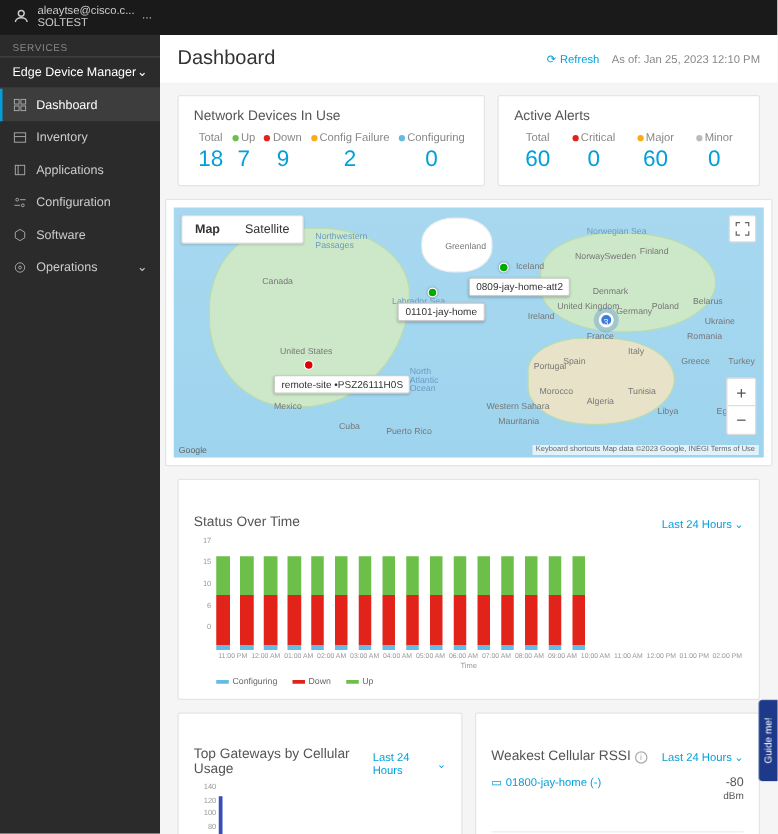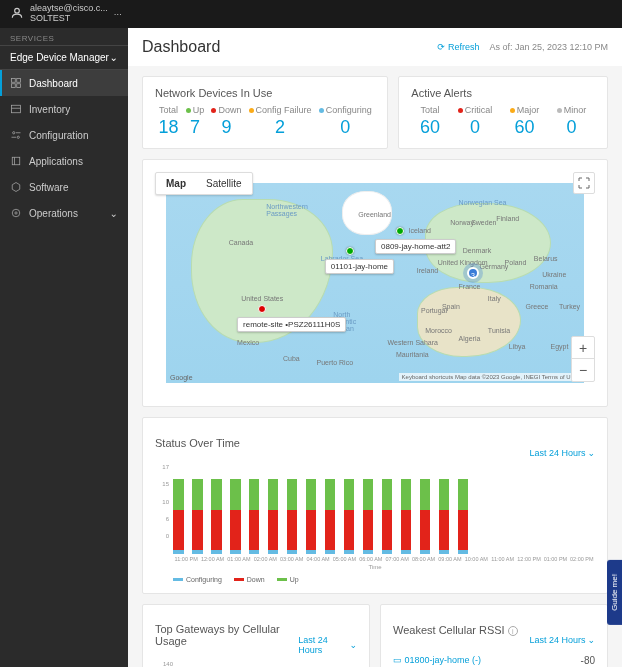--- a/index.html
+++ b/index.html
@@ -28,21 +28,21 @@
 .card { background:#fff; border:1px solid #e5e5e5; border-radius:2px; padding:10px 12px; }
 .card.devices { flex: 1.2; }
 .card.alerts { flex: 1; }
 .card-title { font-size:11px; color:#555; margin-bottom:6px; }
 .stat-row { display:flex; justify-content:space-around; }
 .stat { text-align:center; }
 .stat-label { font-size:9px; color:#888; margin-bottom:2px; display:flex; align-items:center; justify-content:center; gap:2px;}
 .stat-value { font-size:18px; font-weight:300; color:#049fd9; }
 .dot { width:5px; height:5px; border-radius:50%; display:inline-block; }
 .dot.green{background:#6cc04a;} .dot.red{background:#e2231a;} .dot.orange{background:#fbab18;} .dot.blue{background:#64bbe3;} .dot.gray{background:#bbb;}
-.map-card { margin:0 14px 10px; background:#fff; border:1px solid #e5e5e5; border-radius:2px; padding:23px; position:relative; }
+.map-card { margin:0 4px 10px; background:#fff; border:1px solid #e5e5e5; border-radius:2px; padding:6px; position:relative; }
 .map-tabs { position:absolute; top:12px; left:12px; background:#fff; border:1px solid #ddd; border-radius:2px; display:flex; font-size:10px; z-index:5; box-shadow:0 1px 2px rgba(0,0,0,0.15);}
 .map-tab { padding:5px 10px; cursor:pointer; }
 .map-tab.active { font-weight:600; }
 .map-fullscreen { position:absolute; top:12px; right:12px; width:22px; height:22px; background:#fff; border:1px solid #ddd; border-radius:2px; z-index:5; display:flex; align-items:center; justify-content:center; cursor:pointer;}
 .map-zoom { position:absolute; bottom:24px; right:12px; background:#fff; border:1px solid #ddd; border-radius:2px; z-index:5; display:flex; flex-direction:column; }
 .map-zoom div { width:22px; height:22px; display:flex; align-items:center; justify-content:center; font-size:14px; cursor:pointer; color:#555;}
 .map-zoom div:first-child{border-bottom:1px solid #ddd;}
 .map-area { height:200px; background: linear-gradient(180deg,#a8d8f0 0%,#9ed4ee 100%); position:relative; overflow:hidden; }
 .land { position:absolute; background:#cde8c8; border:1px solid #b8dcb0; }
 .land.na { left:6%; top:8%; width:34%; height:72%; border-radius: 40% 50% 60% 45% / 50% 40% 70% 55%; }
@@ -51,21 +51,21 @@
 .land.af { left:60%; top:52%; width:25%; height:35%; border-radius:40% 50% 55% 45%; background:#e8e3c8;}
 .map-label-country { position:absolute; font-size:7px; color:#777; pointer-events:none;}
 .marker { position:absolute; z-index:3; }
 .marker .pin.green-pin{ width:8px; height:8px; background:#0a0; border-radius:50%; border:1px solid #fff; box-shadow:0 0 2px rgba(0,0,0,0.4);}
 .marker .pin.red-pin{ width:8px; height:8px; background:#d00; border-radius:50%; border:1px solid #fff;}
 .marker .pin.blue-pin{ width:12px; height:12px; background:#3a7cd8; border-radius:50%; border:2px solid #fff; box-shadow:0 0 0 4px rgba(58,124,216,0.3);}
 .marker-bubble { position:absolute; background:#fff; border:1px solid #ccc; border-radius:2px; padding:2px 5px; font-size:8px; white-space:nowrap; box-shadow:0 1px 2px rgba(0,0,0,0.2); z-index:4;}
 .map-attrib { position:absolute; bottom:2px; right:4px; font-size:6px; color:#666; background:rgba(255,255,255,0.7); padding:1px 3px;}
 .map-google { position:absolute; bottom:2px; left:4px; font-size:7px; color:#666;}
 .chart-card { margin:0 14px 10px; background:#fff; border:1px solid #e5e5e5; border-radius:2px; padding:10px 12px; }
-.chart-head { display:flex; justify-content:space-between; align-items:center; margin-bottom:6px; }
+.chart-head { display:flex; justify-content:space-between; align-items:flex-end; margin-bottom:6px; }
 .chart-title { font-size:11px; color:#555; }
 .time-sel { font-size:9px; color:#049fd9; cursor:pointer; display:flex; align-items:center; gap:2px;margin-top:20px;}
 .status-chart { height:90px; position:relative; display:flex; align-items:flex-end; padding-left:18px; gap:2%; }
 .y-axis { position:absolute; left:0; top:0; height:75px; width:14px; display:flex; flex-direction:column; justify-content:space-between; font-size:6px; color:#999; text-align:right;}
 .sbar { width:2.5%; height:75px; display:flex; flex-direction:column-reverse; }
 .x-ticks { display:flex; padding-left:18px; font-size:5.5px; color:#999; justify-content:space-between; margin-top:2px;}
 .x-ticks span{ transform:rotate(0deg); white-space:nowrap; flex:1; text-align:center;}
 .chart-axis-label { font-size:6px; color:#999; text-align:center; margin-top:2px;}
 .legend { display:flex; gap:12px; margin-top:6px; font-size:7px; color:#666; padding-left:18px;}
 .legend-item{display:flex;align-items:center;gap:3px;}
@@ -123,36 +123,36 @@
             <svg viewBox="0 0 16 16" width="12" height="12" fill="none" stroke="currentColor">
               <rect x="2" y="3" width="12" height="10"></rect>
               <line x1="2" y1="7" x2="14" y2="7"></line>
             </svg>
           </span>
           <span>Inventory</span>
         </div>
         <div class="sidebar-item">
           <span class="sicon">
             <svg viewBox="0 0 16 16" width="12" height="12" fill="none" stroke="currentColor">
+              <rect x="3" y="3" width="10" height="10"></rect>
+              <line x1="6" y1="3" x2="6" y2="13"></line>
+            </svg>
+          </span>
+          <span>Applications</span>
+        </div>
+        <div class="sidebar-item">
+          <span class="sicon">
+            <svg viewBox="0 0 16 16" width="12" height="12" fill="none" stroke="currentColor">
               <circle cx="5" cy="5" r="1.5"></circle>
               <line x1="8" y1="5" x2="14" y2="5"></line>
               <circle cx="11" cy="11" r="1.5"></circle>
               <line x1="2" y1="11" x2="8" y2="11"></line>
             </svg>
           </span>
           <span>Configuration</span>
-        </div>
-        <div class="sidebar-item">
-          <span class="sicon">
-            <svg viewBox="0 0 16 16" width="12" height="12" fill="none" stroke="currentColor">
-              <rect x="3" y="3" width="10" height="10"></rect>
-              <line x1="6" y1="3" x2="6" y2="13"></line>
-            </svg>
-          </span>
-          <span>Applications</span>
         </div>
         <div class="sidebar-item">
           <span class="sicon">
             <svg viewBox="0 0 16 16" width="12" height="12" fill="none" stroke="currentColor">
               <path d="M8 2l5 3v6l-5 3-5-3V5z"></path>
             </svg>
           </span>
           <span>Software</span>
         </div>
         <div class="sidebar-item">

